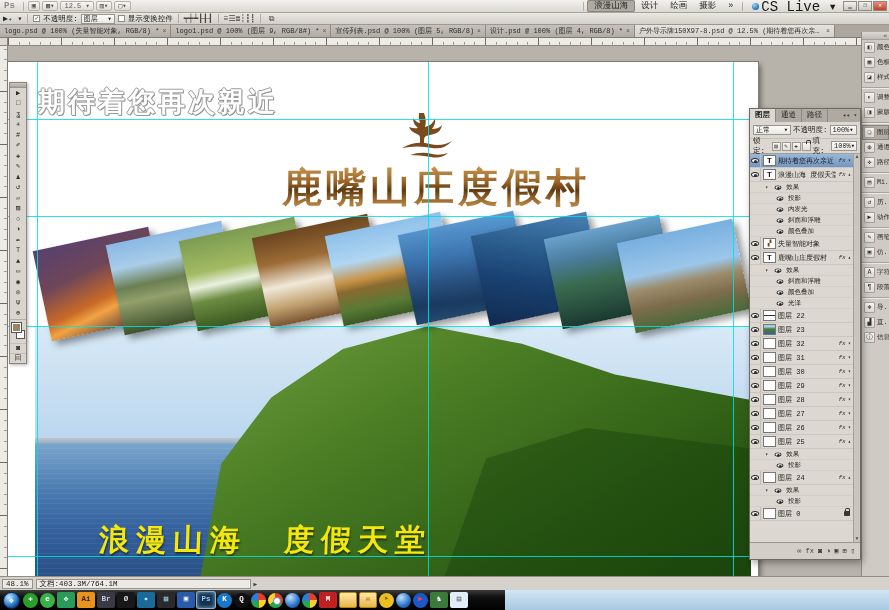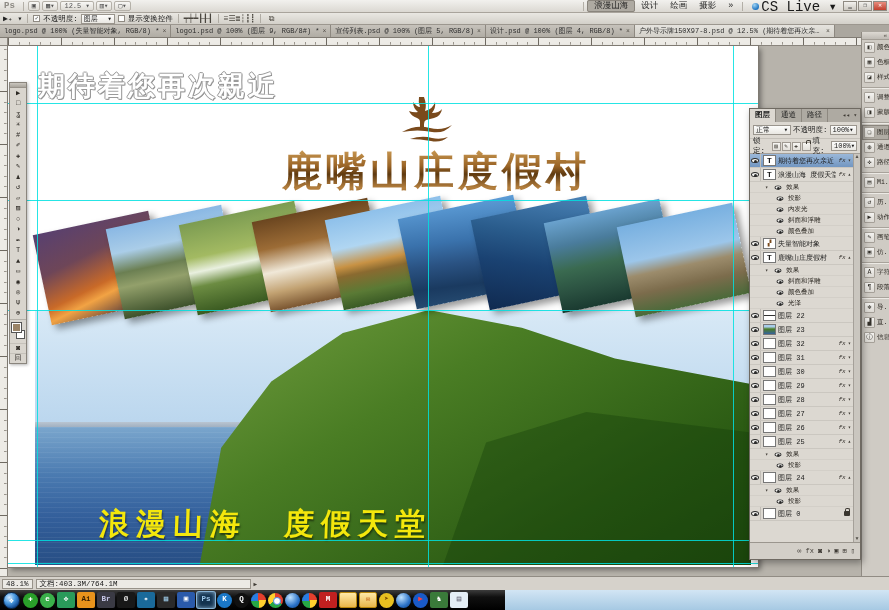--- a/index.html
+++ b/index.html
@@ -49,21 +49,21 @@
     background-image:repeating-linear-gradient(90deg,#6f6a62 0 1px,transparent 1px 53px),
                      repeating-linear-gradient(90deg,#9a958d 0 1px,transparent 1px 10.6px);
     background-size:100% 100%,100% 38%;background-position:bottom left,bottom left;background-repeat:no-repeat;}
   .vruler{position:absolute;left:0;top:0;width:8px;bottom:0;background:#edebe6;border-right:1px solid #8a857d;
     background-image:repeating-linear-gradient(180deg,#6f6a62 0 1px,transparent 1px 53px),
                      repeating-linear-gradient(180deg,#9a958d 0 1px,transparent 1px 10.6px);
     background-size:100% 100%,38% 100%;background-position:top right,top right;background-repeat:no-repeat;}
   .rcorner{position:absolute;left:0;top:0;width:8px;height:8px;background:#dcd9d3;border-right:1px solid #8a857d;border-bottom:1px solid #8a857d;}
 
   
-  .page{position:absolute;left:8px;top:8px;width:750px;height:521px;background:#fff;
+  .page{position:absolute;left:8px;top:24px;width:750px;height:521px;background:#fff;
         outline:1px solid #7f7a72;box-shadow:3px 3px 5px rgba(0,0,0,.4);overflow:hidden;}
   .headline{position:absolute;left:30px;top:22px;font-size:27px;font-weight:bold;letter-spacing:3px;color:#fff;white-space:nowrap;
     text-shadow:-1px 0 0 #9a9a9a,1px 0 0 #9a9a9a,0 -1px 0 #9a9a9a,0 1px 0 #9a9a9a,1px 1px 0 #8a8a8a;}
   .deer{position:absolute;left:388px;top:48px;width:60px;height:52px;}
   .resort-title{position:absolute;left:274px;top:98px;font-size:40px;font-weight:bold;letter-spacing:4px;white-space:nowrap;
     background:linear-gradient(180deg,#d9ab62 0%,#9a6426 40%,#5f3a10 55%,#b5803f 80%,#8a5a22 100%);
     -webkit-background-clip:text;background-clip:text;color:transparent;}
   .cph{position:absolute;width:118px;height:92px;transform:rotate(-12deg);box-shadow:4px 5px 7px rgba(0,0,0,.4);}
   .g1{background:linear-gradient(165deg,#584070 0%,#6e4658 35%,#c96a28 62%,#f2a344 72%,#352438 100%);}
   .g2{background:linear-gradient(180deg,#8ab8e4 0%,#aacde8 28%,#6b7f52 50%,#93a06b 66%,#3d512b 100%);}

